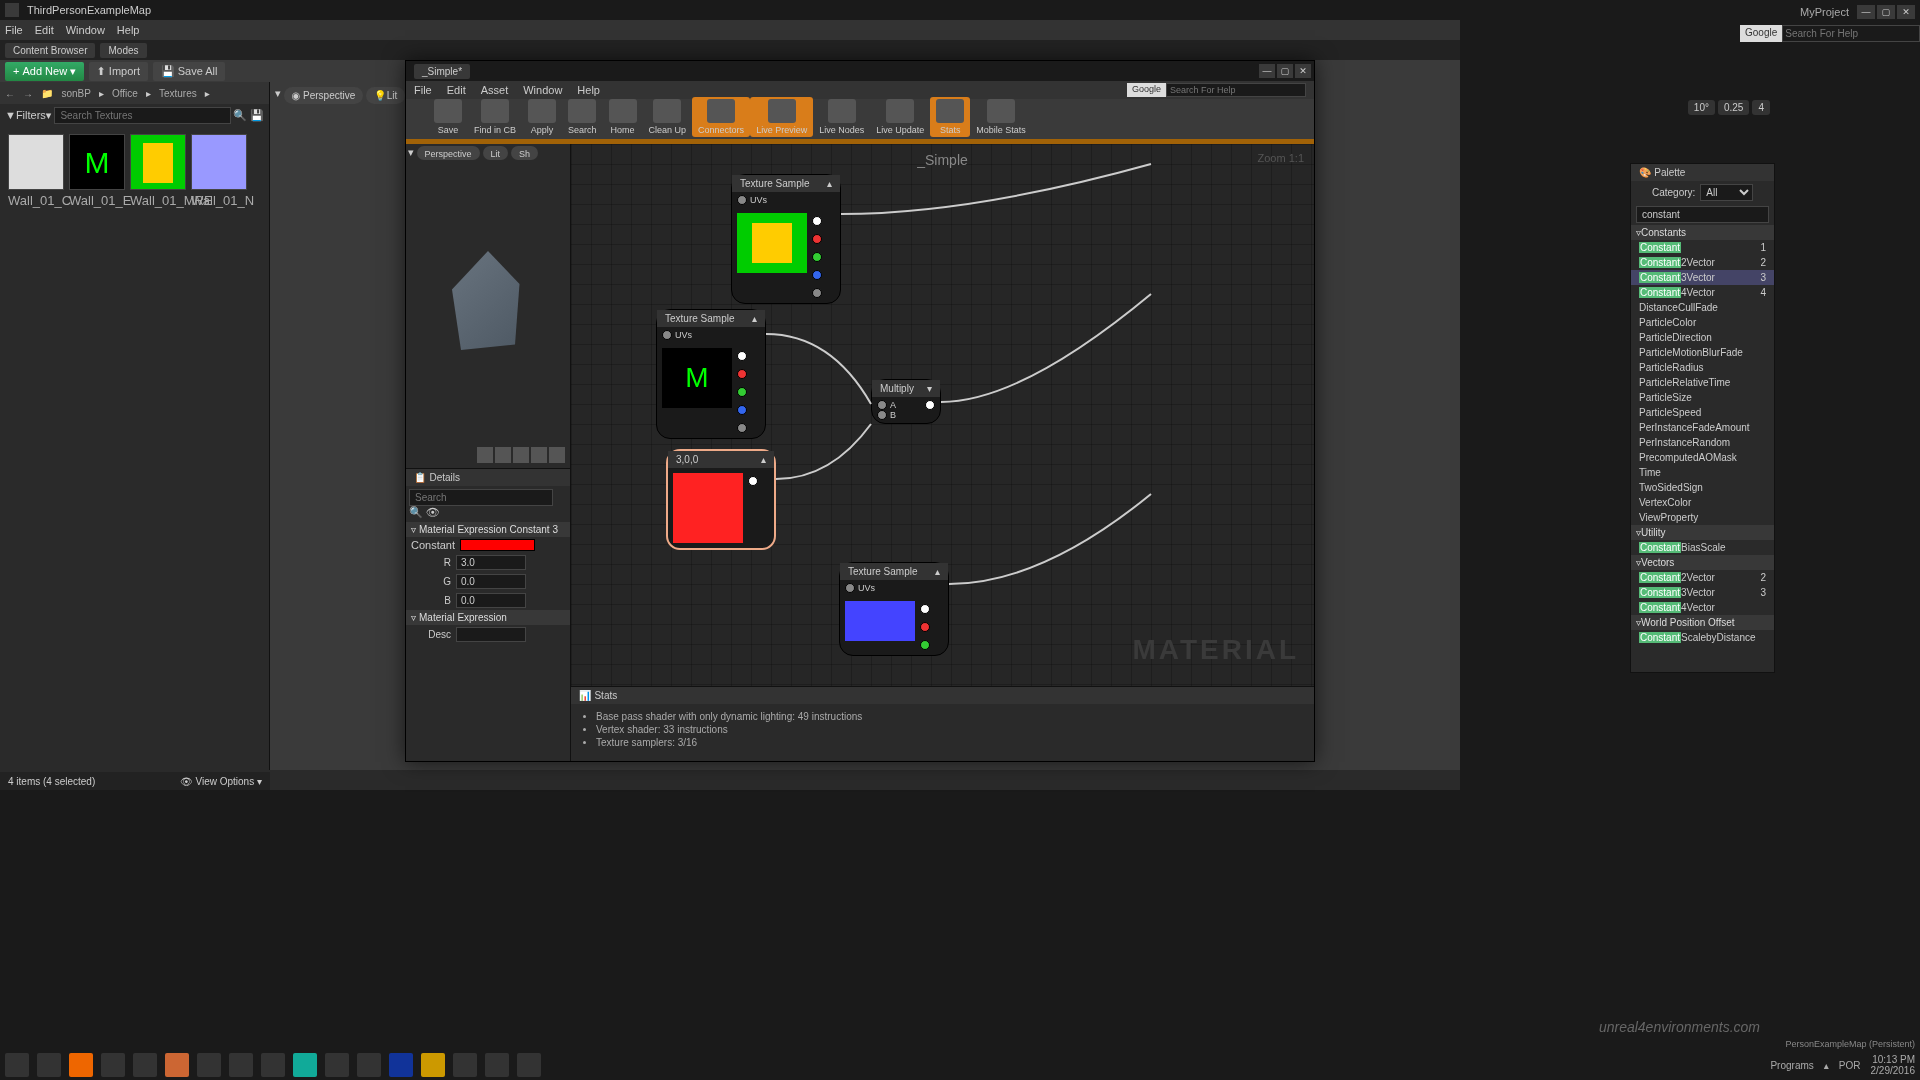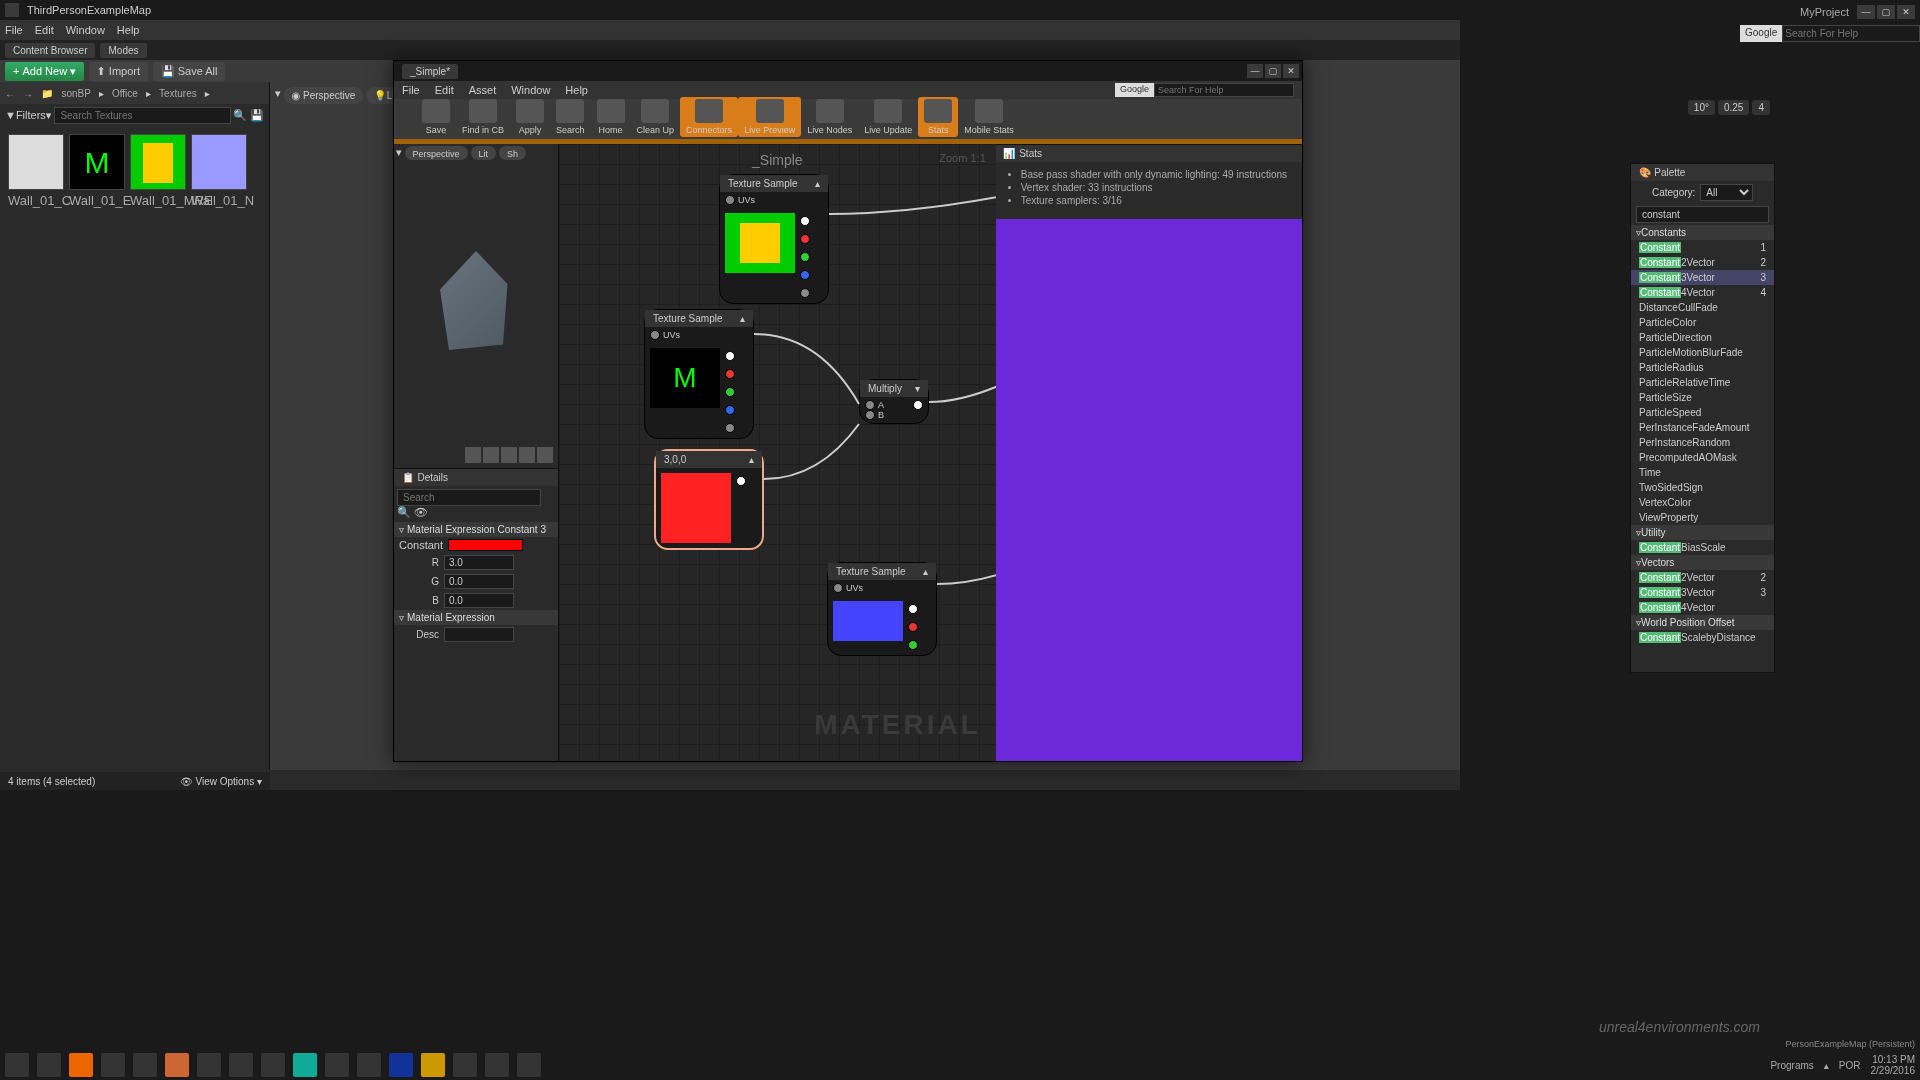--- a/index.html
+++ b/index.html
@@ -23,21 +23,21 @@
 .thumbs{display:flex;gap:5px;padding:8px;flex-wrap:wrap}
 .thumb{width:56px;text-align:center}
 .thumb-img{width:56px;height:56px;border:1px solid #444;margin-bottom:3px}
 .thumb-lbl{font-size:13px;color:#aaa}
 .viewport-main{flex:1;background:#3a3a3a;position:relative}
 .viewport-toolbar{position:absolute;top:5px;left:5px;display:flex;gap:3px}
 .vp-btn{background:#444;padding:3px 8px;border-radius:10px;font-size:10px}
 .status-bar{position:absolute;bottom:0;left:0;width:270px;height:18px;background:#222;display:flex;align-items:center;justify-content:space-between;padding:0 8px;font-size:10px}
 
 
-.mat-window{position:absolute;top:60px;left:393px;width:910px;height:702px;background:#6d28d9;border:1px solid #000;box-shadow:0 0 20px rgba(0,0,0,0.6)}
+.mat-window{position:absolute;top:60px;left:405px;width:910px;height:702px;background:#a16207;border:1px solid #000;box-shadow:0 0 20px rgba(0,0,0,0.6)}
 .mat-titlebar{height:20px;background:#1a1a1a;display:flex;align-items:center;justify-content:space-between;padding:0 3px}
 .win-btns{display:flex;gap:2px}
 .win-btn{width:16px;height:14px;background:#3a3a3a;display:flex;align-items:center;justify-content:center;font-size:9px}
 .mat-menubar{height:18px;background:#333;display:flex;align-items:center;gap:15px;padding:0 8px}
 .mat-toolbar{height:45px;background:#3a3a3a;display:flex;align-items:flex-end;padding:2px 22px;border-bottom:5px solid #a16207}
 .tb-btn{display:flex;flex-direction:column;align-items:center;padding:2px 6px;cursor:pointer;border-radius:3px}
 .tb-btn.active{background:#d97d1a}
 .tb-icon{width:28px;height:24px;background:#555;border-radius:3px;margin-bottom:2px}
 .tb-lbl{font-size:9px;color:#ccc}
 .mat-body{display:flex;height:calc(100% - 83px)}
@@ -311,21 +311,21 @@
             <span class="prop-lbl">B</span>
             <input class="prop-input" value="0.0" style="">
           </div>
         <div class="section-hdr">▿ <span>Material Expression</span></div>
         <div class="prop-row">
             <span class="prop-lbl">Desc</span>
             <input class="prop-input" style="">
           </div>
       </div>
     </div>
-    <div style="flex:1;display:flex;">
+    <div style="flex:1;display:flex;flex-direction:column">
       <div class="graph-area">
         <div class="graph-title">_Simple</div>
         <div class="zoom-ind">Zoom 1:1</div>
         <div class="mat-watermark">MATERIAL</div>
 
         <div class="node" style="top:30px;left:160px;width:110px">
           <div class="node-hdr">
               <span>Texture Sample</span>
               <span>▴</span>
             </div>

